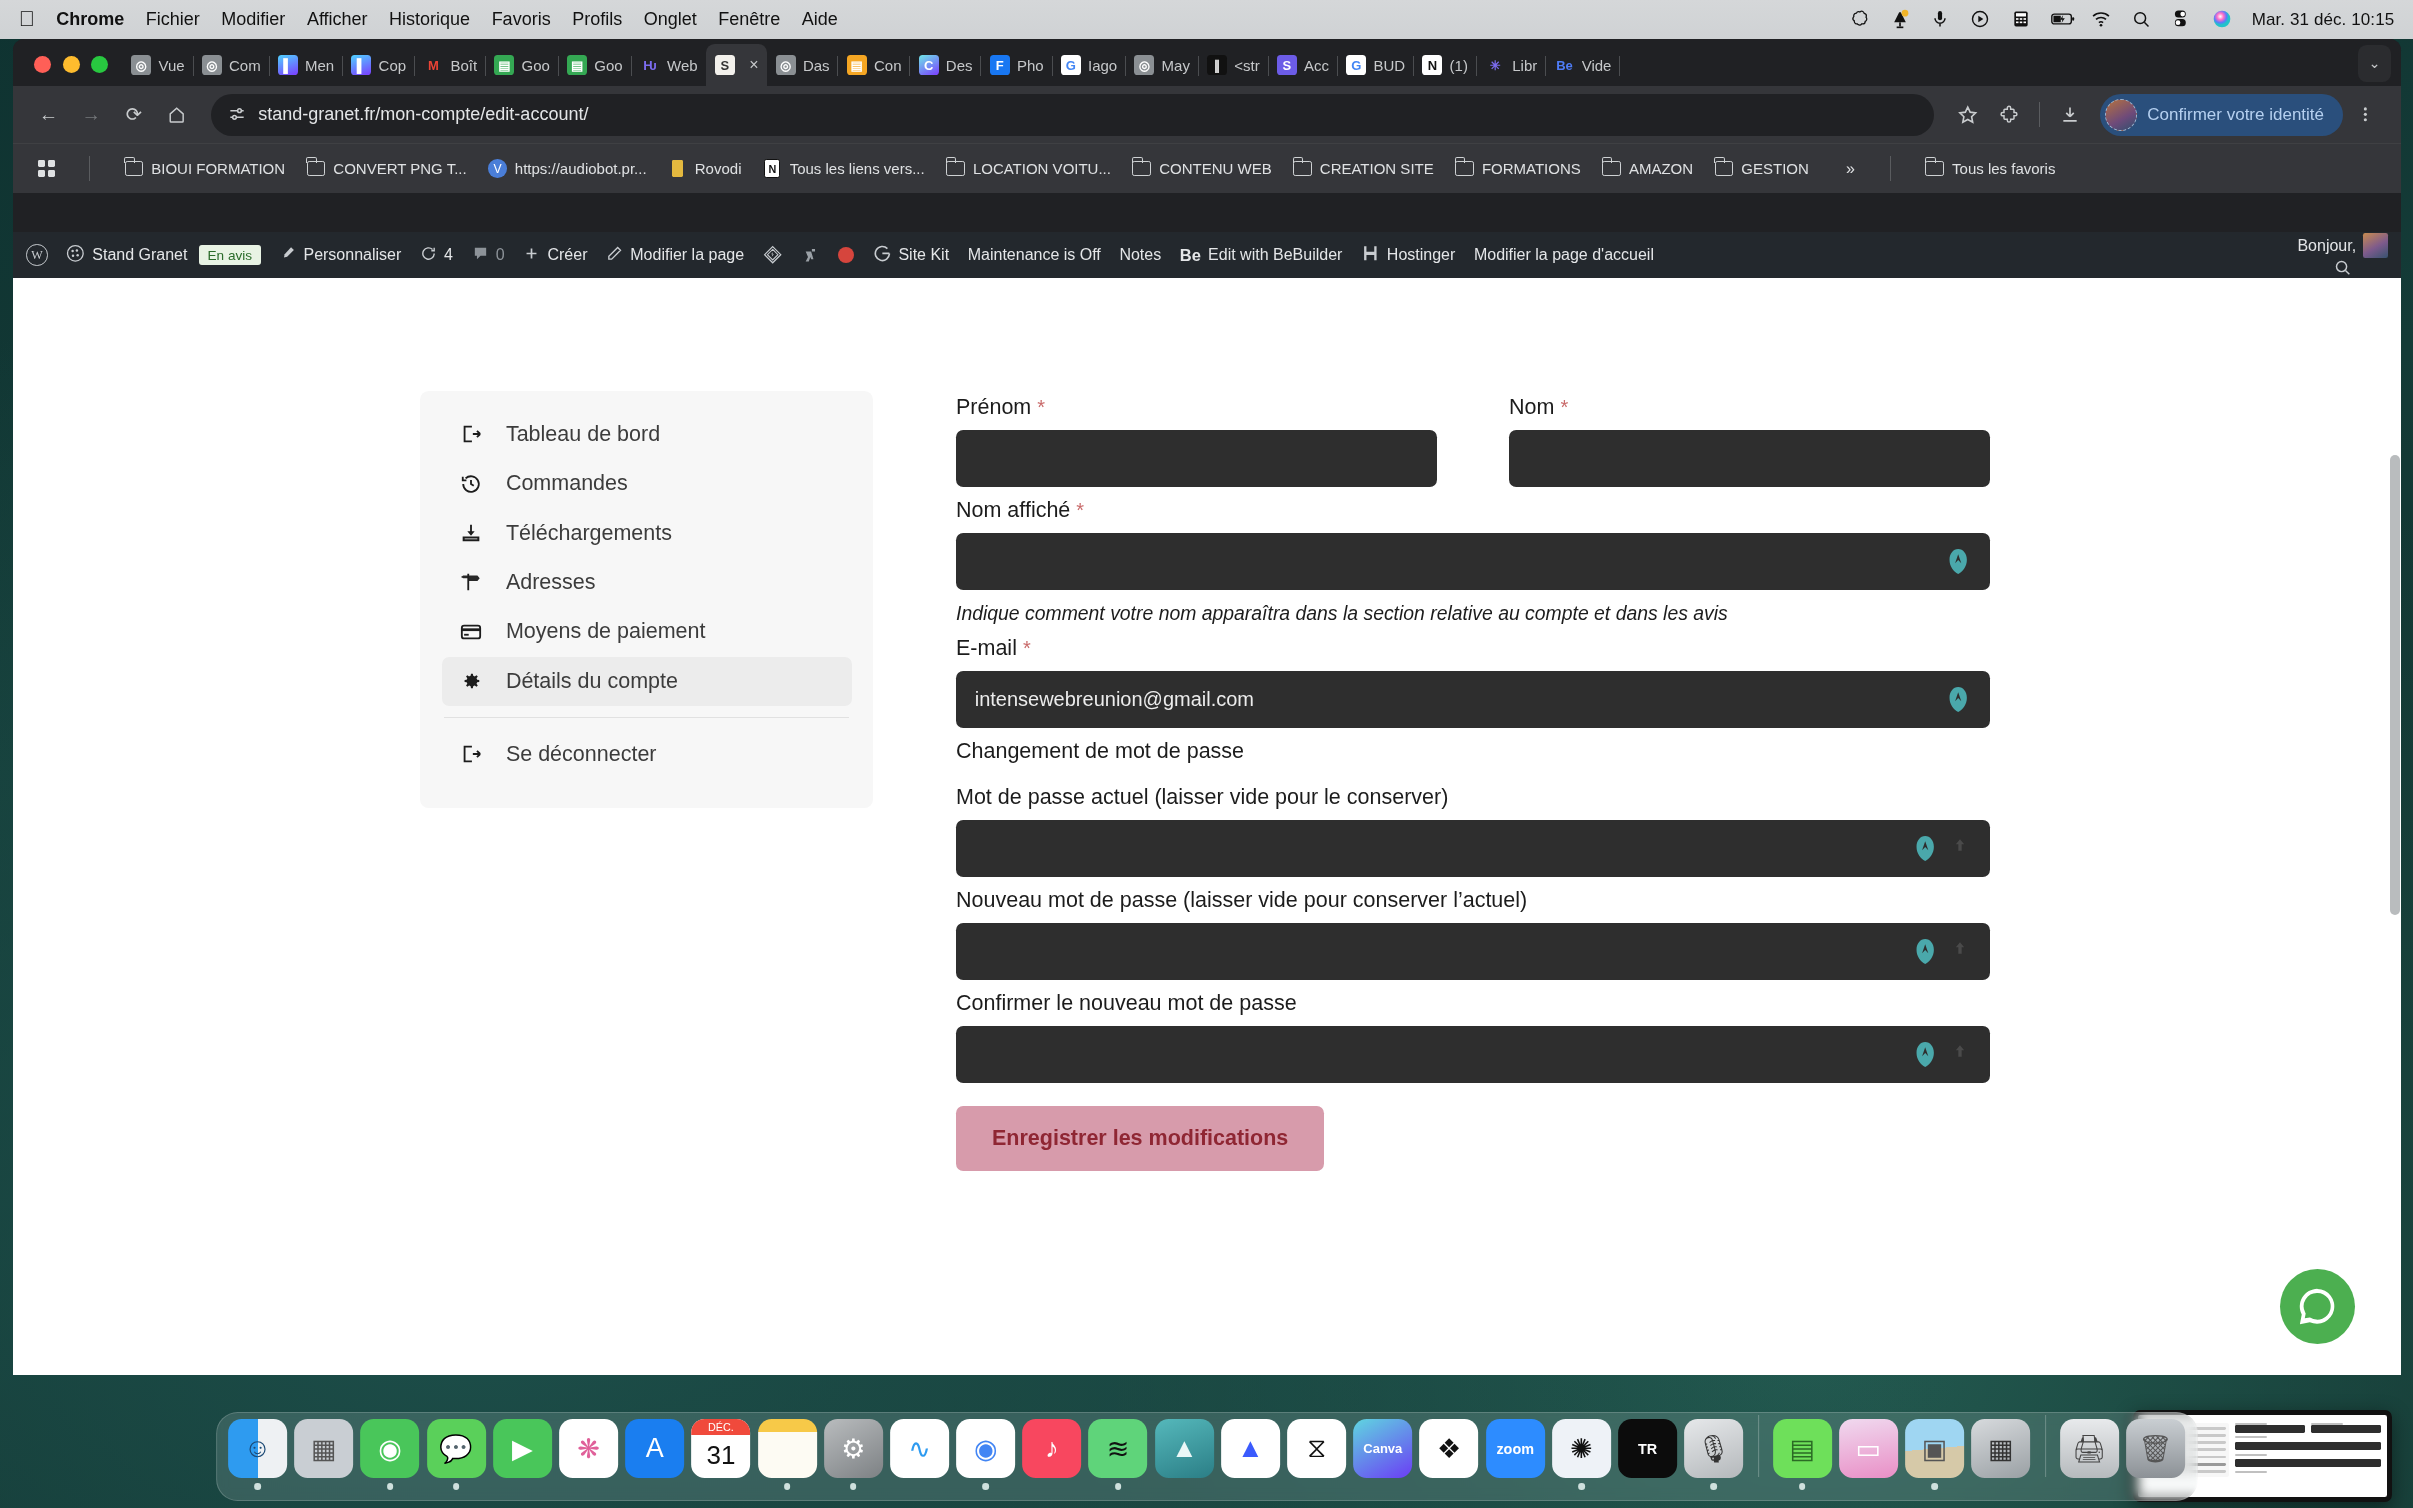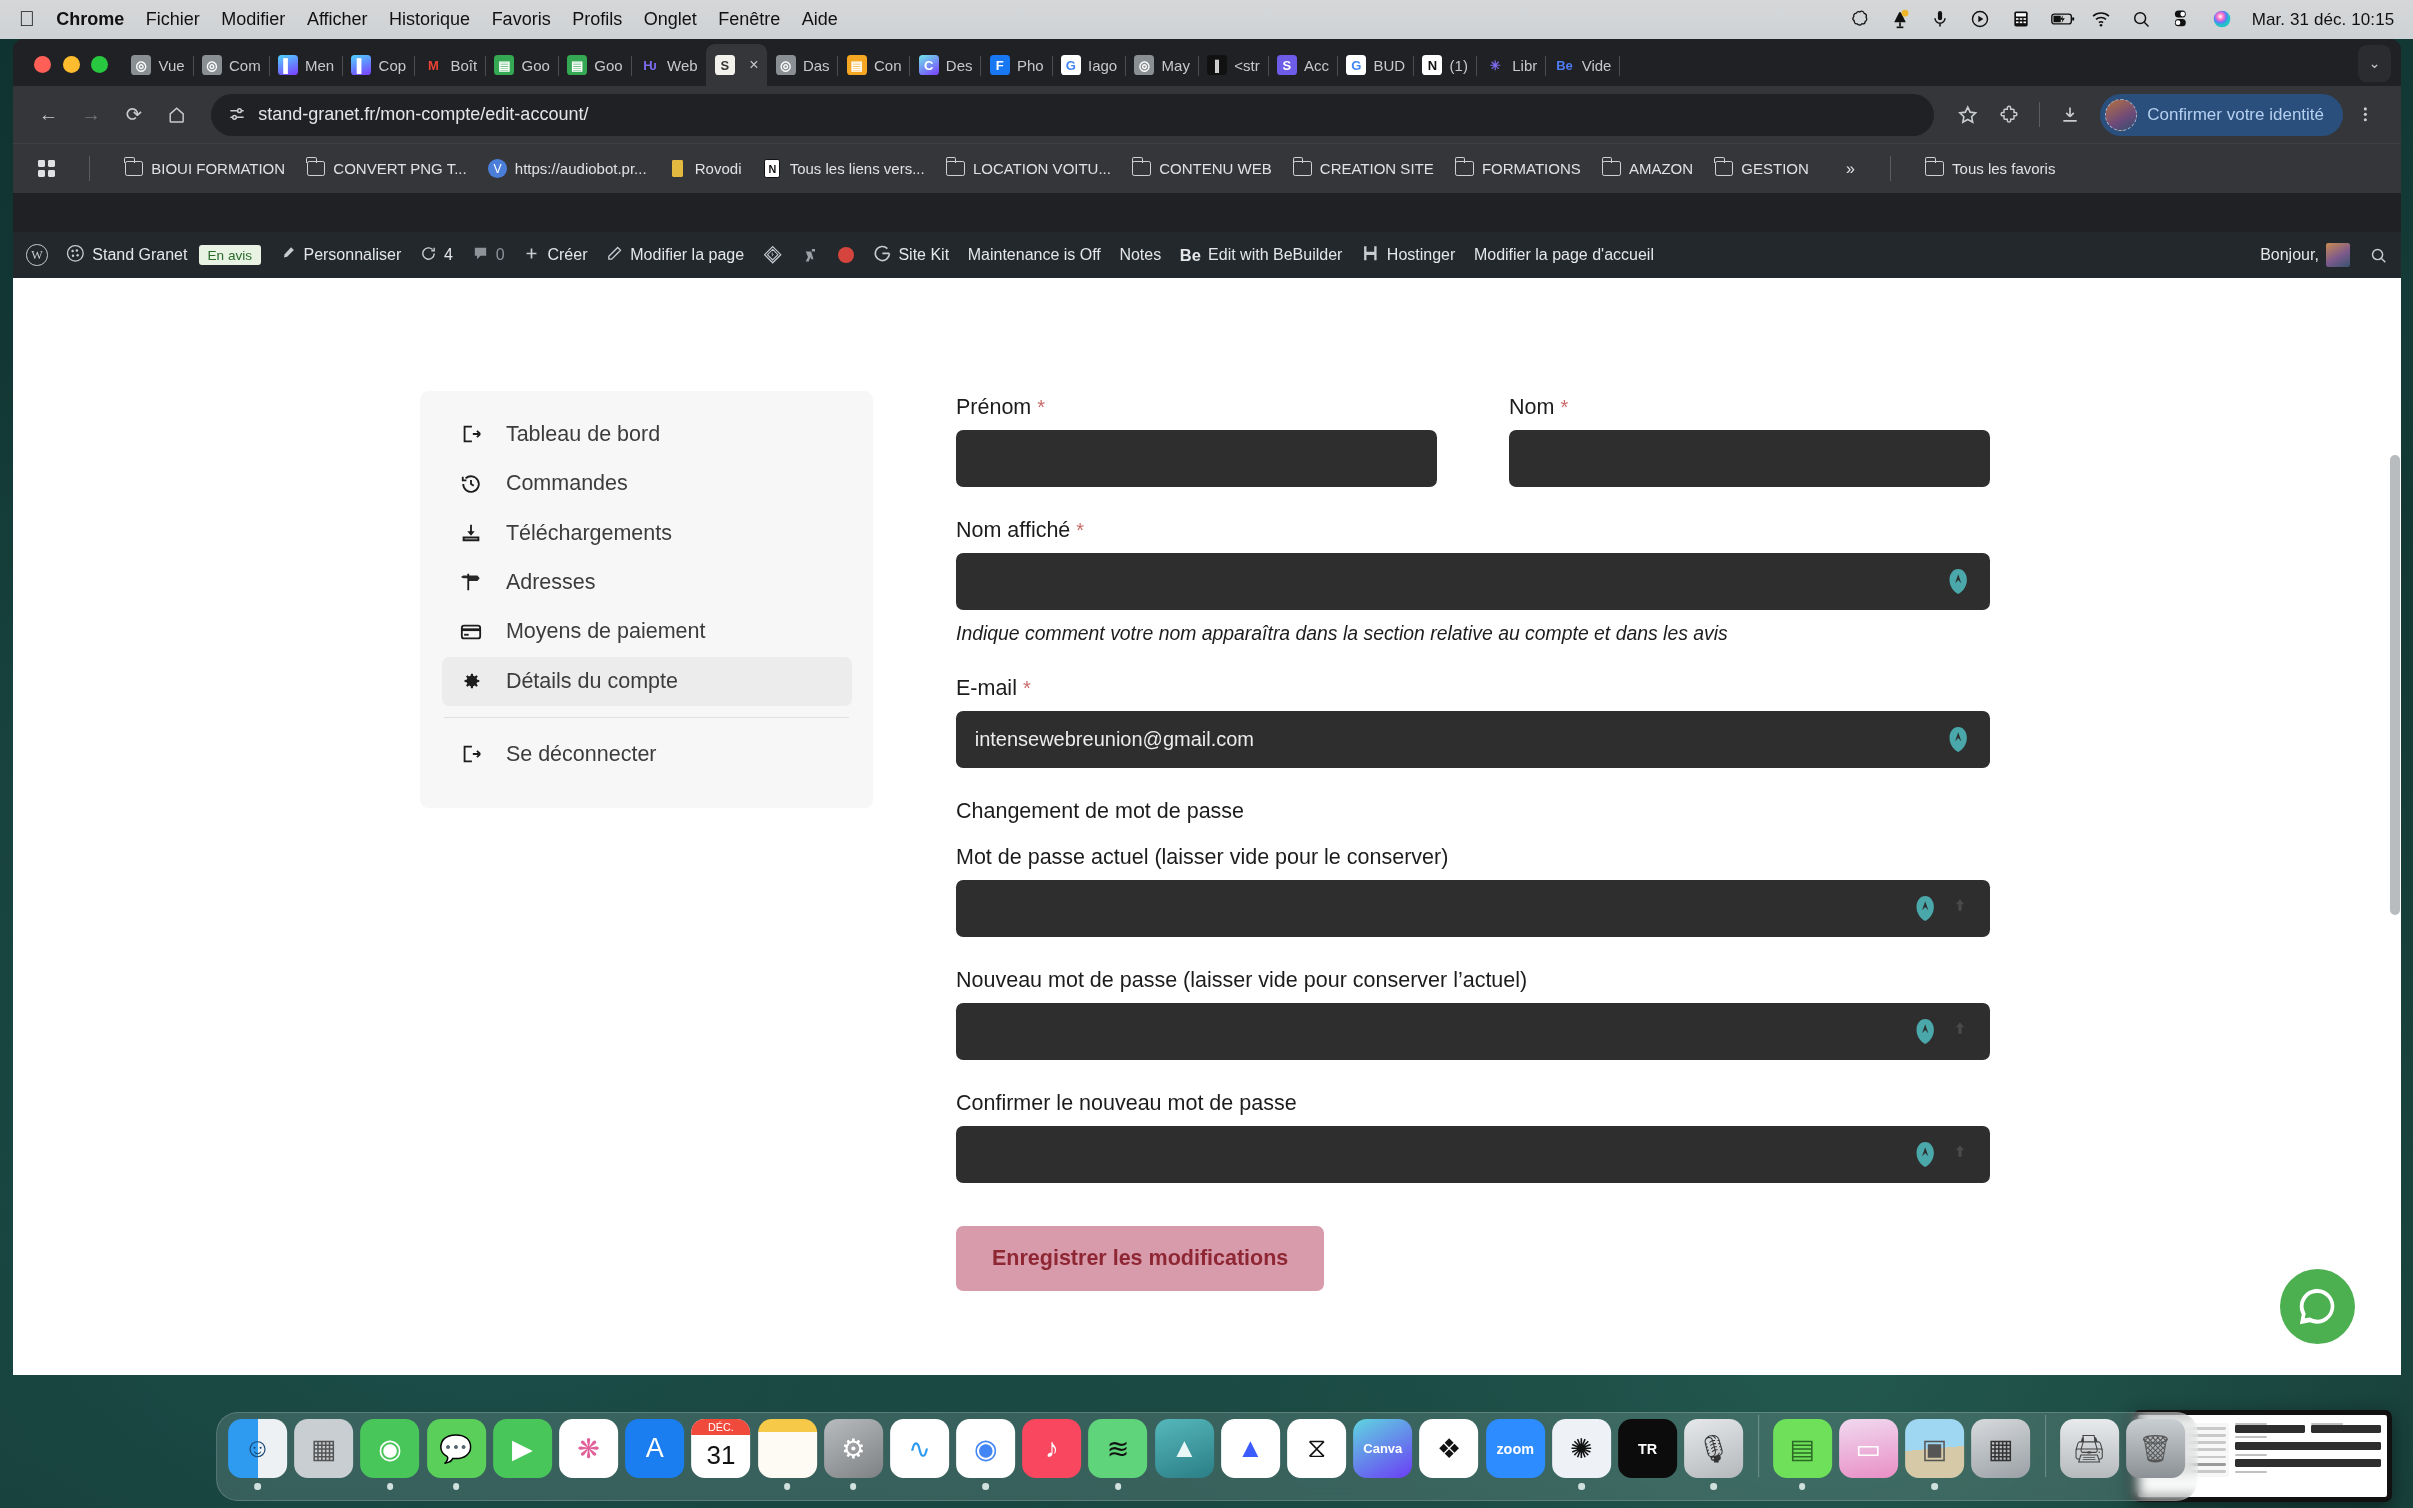--- a/index.html
+++ b/index.html
@@ -142,21 +142,21 @@
     width:21.5px; height:21.5px; border-radius:50%; border:1.7px solid #c8ccd0;
     position:relative; flex:0 0 21.5px;
   }
   .wp-logo:after{ content:"W"; position:absolute; inset:0; font-size:12.2px;
     display:flex; align-items:center; justify-content:center; color:#c8ccd0;
     font-family:"Liberation Serif", serif; }
   .badge-online{
     background:#e8f3e4; color:#2a6b2a; font-size:13.6px; padding:2.9px 8.6px;
     border-radius:2.9px; margin-left:4.3px;
   }
-  .wpbar-right{ margin-left:auto; display:flex; align-items:center; gap:0; }
+  .wpbar-right{ margin-left:auto; display:flex; align-items:center; gap:0;flex-direction:column; }
   .wp-avatar{
     width:24.4px; height:24.4px; border-radius:2.2px;
     background:linear-gradient(150deg,#c98b4f 0%,#7d5a8c 55%,#37536f 100%);
   }
   .dot-red{ width:16px; height:16px; border-radius:50%; background:#d6453d; }
 
   
   #account-page{
     height:1098px; background:#fff; position:relative; padding-top:113px;
   }
@@ -171,21 +171,21 @@
   }
   .nav-item.active{ background:#ececec; }
   .nav-item .nic{ width:24.4px; height:24.4px; flex:0 0 24.4px;
     display:flex; align-items:center; justify-content:center; color:#1d1d1d; }
   .nav-sep{ height:0.7px; background:#e1e1e1; margin:11.5px 2.9px; }
 
   #acct-form{ flex:1; max-width:1034px; padding-top:4.3px; }
   .flabel{ font-size:21.5px; color:#1c1c1c; margin-bottom:10px; display:block; }
   .req{ color:#c96b6b; font-size:20px; }
   .frow{ display:flex; gap:72px; }
-  .fgroup{ margin-bottom:31px; }
+  .fgroup{ margin-bottom:11px; }
   .fgroup.half{ flex:1; }
   .finput{
     height:57px; background:#2e2e2e; border-radius:7.2px;
     display:flex; align-items:center; padding:0 18.7px; position:relative;
   }
   .finput .val{ color:#ececec; font-size:20px; }
   .np-ic{
     position:absolute; right:20px; width:24.4px; height:27px;
   }
   .fhint{

